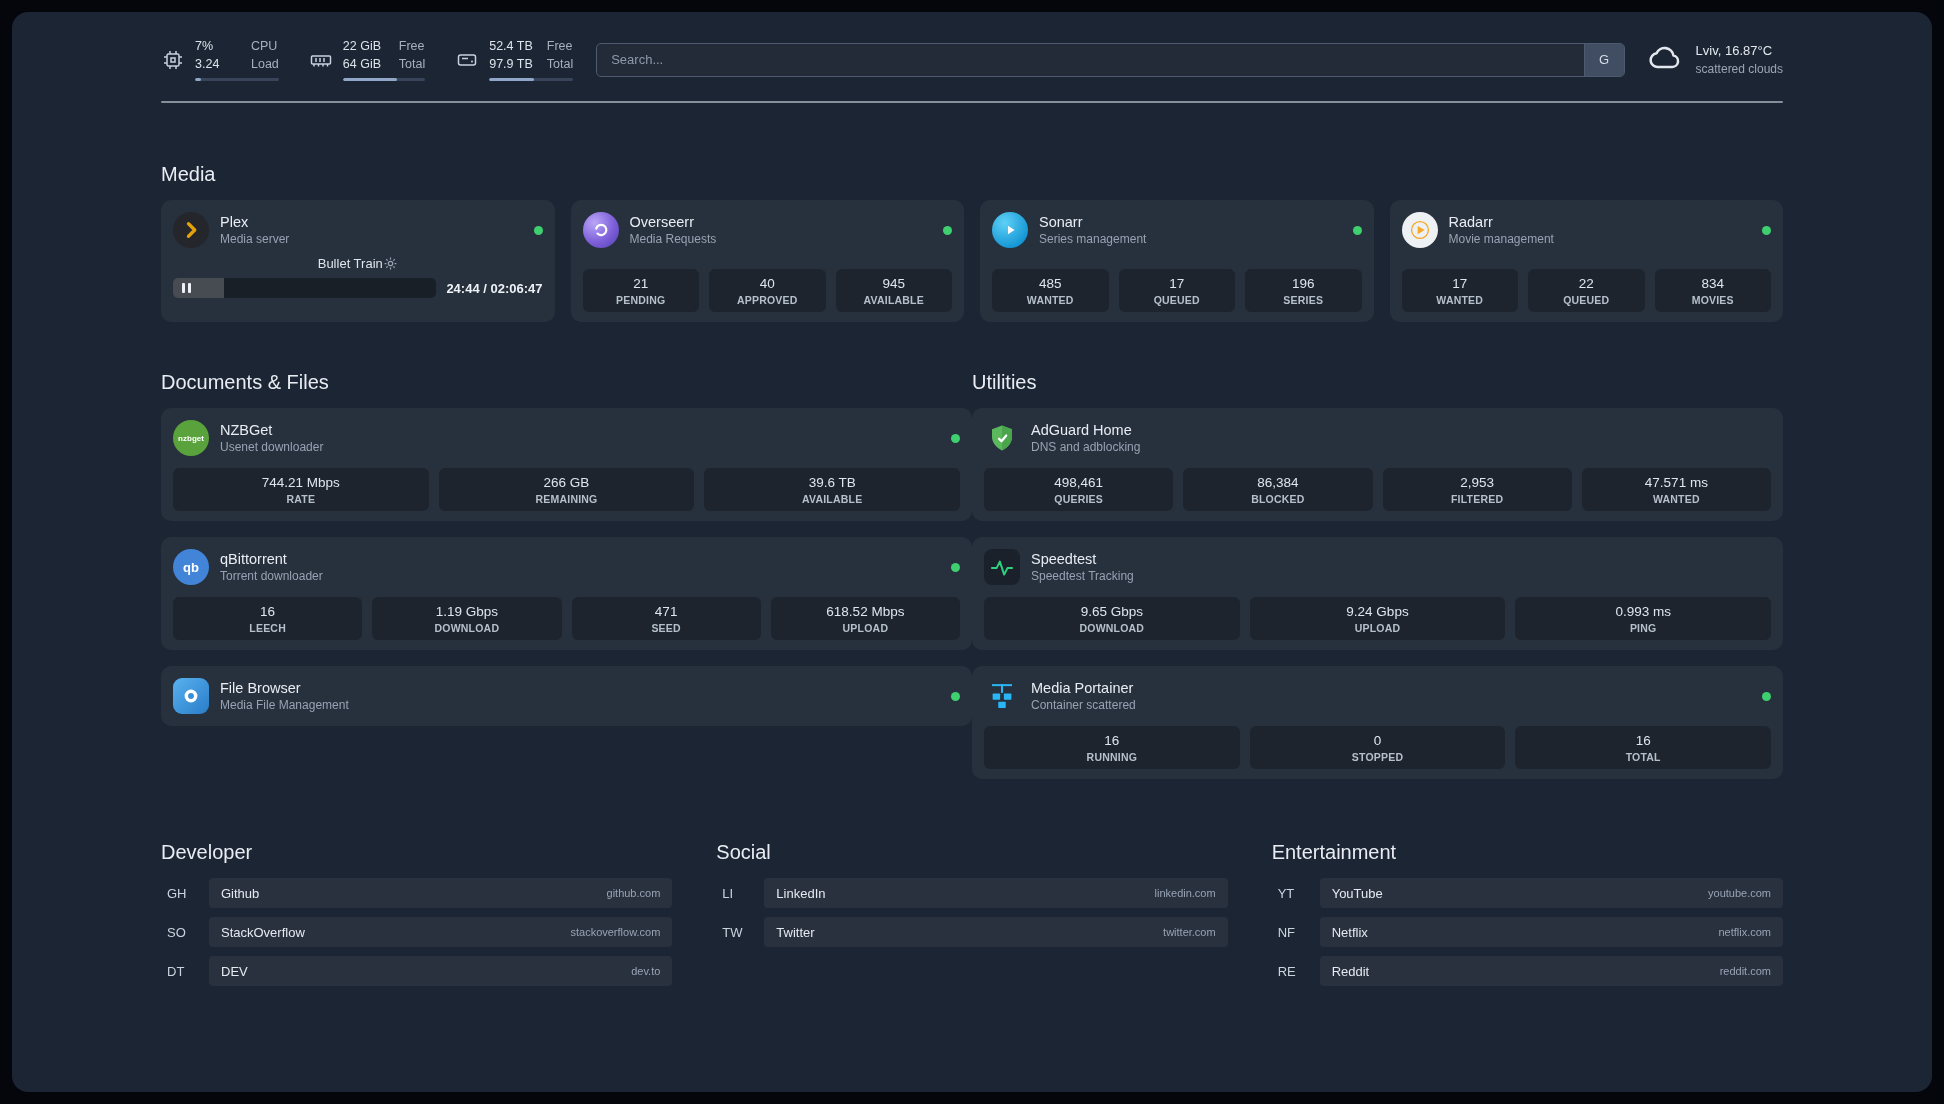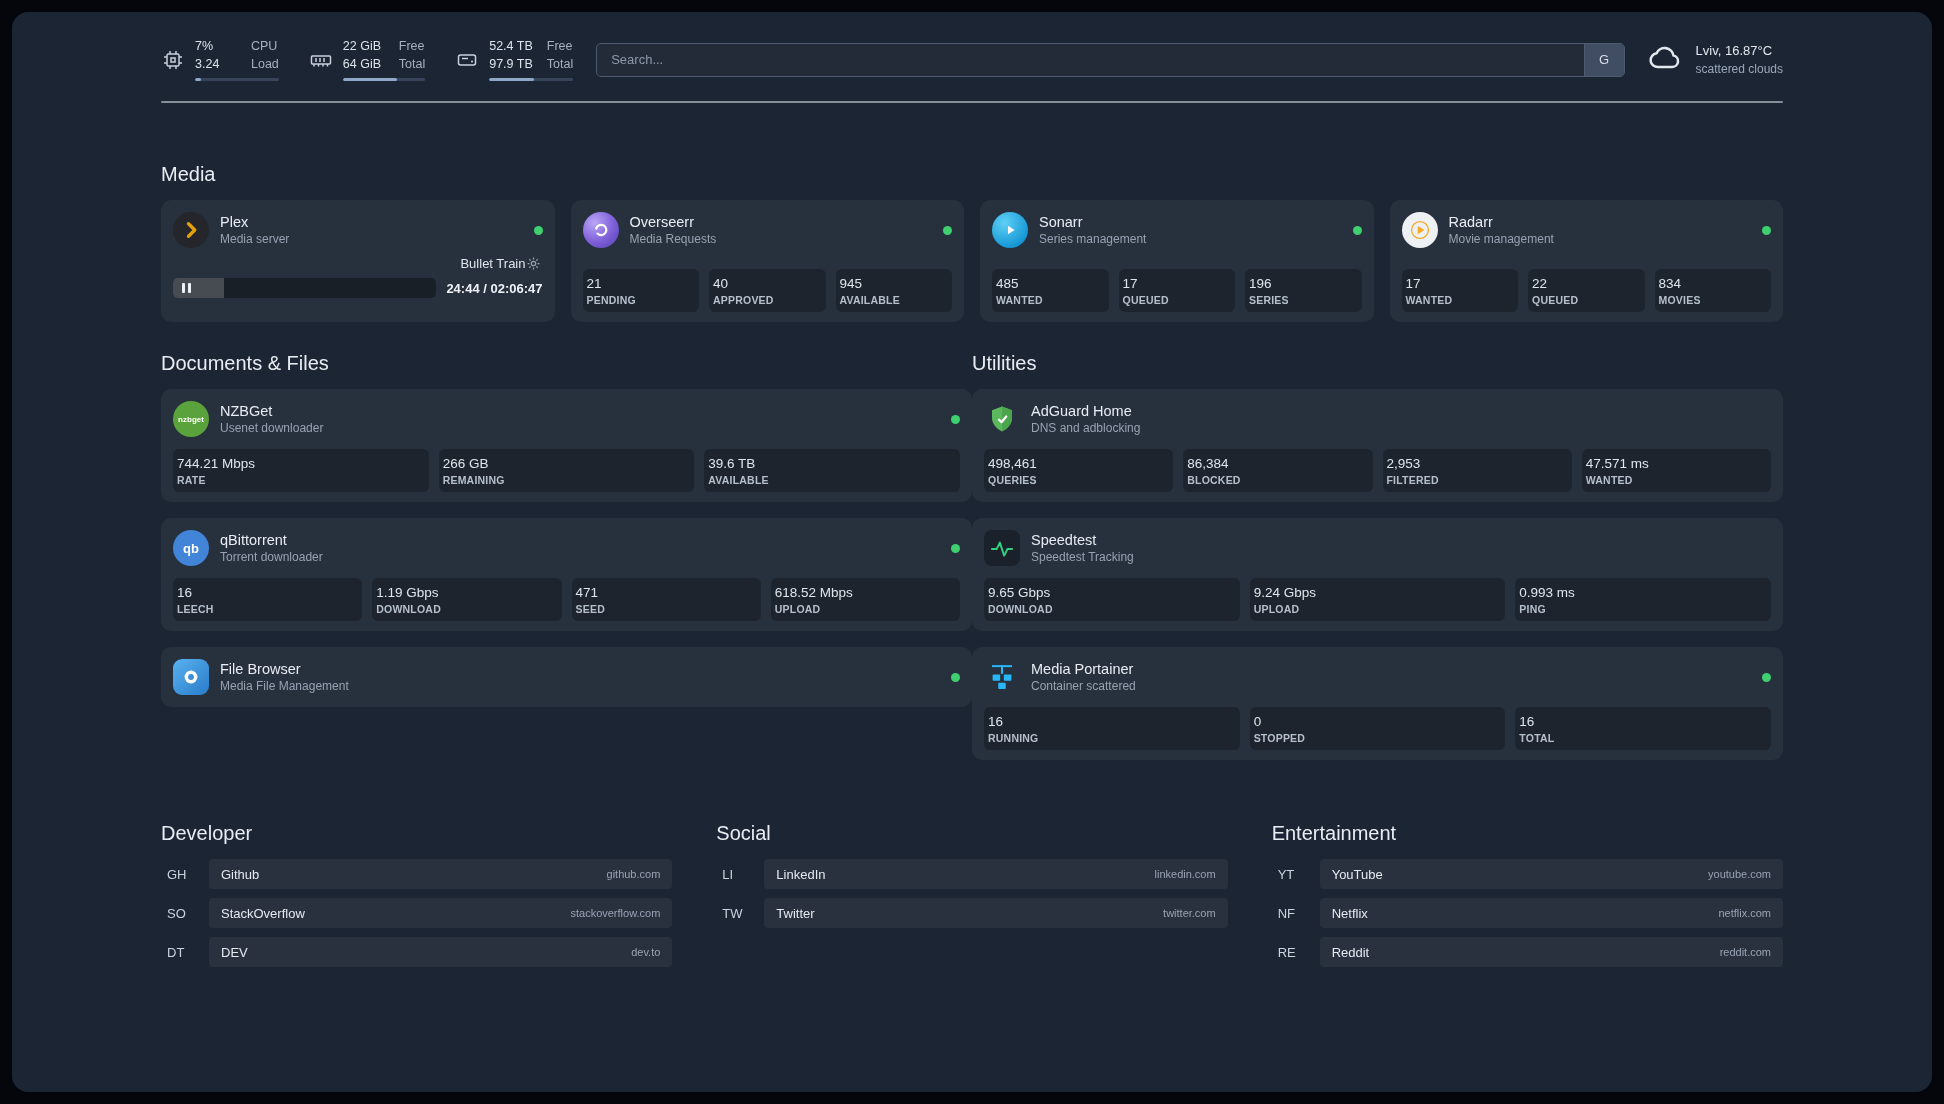--- a/index.html
+++ b/index.html
@@ -27,39 +27,39 @@
 .weather-text{font-size:13px;color:#e3e8ef;line-height:1.5}
 .weather-sub{font-size:12px;color:#9aa6b8}
 .divider{height:2px;background:rgba(222,229,238,0.55);margin-top:20px;border-radius:1px}
 
 
 .section-title{font-size:20px;font-weight:500;color:#e9edf3}
 .media-section{margin-top:60px}
 .media-grid{display:grid;grid-template-columns:repeat(4,1fr);gap:16px;margin-top:14px}
 .media-grid .card{min-height:122px}
 .media-grid .stats{margin-top:auto}
-.two-col{display:grid;grid-template-columns:1fr 1fr;margin-top:30px;align-items:start}
+.two-col{display:grid;grid-template-columns:1fr 1fr;margin-top:49px;align-items:start}
 .col-cards{display:flex;flex-direction:column;gap:16px;margin-top:14px}
 .card{background:rgba(255,255,255,0.05);border-radius:10px;padding:10px 12px;display:flex;flex-direction:column;cursor:pointer}
 .card-head{display:flex;align-items:center;gap:11px;min-height:40px}
 .app-icon{width:36px;height:36px;border-radius:50%;display:flex;align-items:center;justify-content:center;flex:none;overflow:hidden}
 .head-text{display:flex;flex-direction:column;gap:2px}
 .app-name{font-size:14.5px;color:#e9edf3;font-weight:500}
 .app-sub{font-size:12px;color:#97a2b3}
 .dot{width:9px;height:9px;border-radius:50%;background:#3ecf6e;margin-left:auto;flex:none}
 .stats{display:grid;gap:10px;margin-top:10px}
 .cols3{grid-template-columns:repeat(3,1fr)}
 .cols4{grid-template-columns:repeat(4,1fr)}
-.tile{background:rgba(0,0,0,0.25);border-radius:6px;padding:7px 4px 6px;text-align:left}
+.tile{background:rgba(0,0,0,0.25);border-radius:6px;padding:7px 4px 6px;text-align:center}
 .tile-val{font-size:13.5px;color:#dfe5ec}
 .tile-lab{font-size:10.5px;font-weight:700;color:#b6c0cd;margin-top:3px;letter-spacing:.02em}
 
 
 .player{margin-top:6px;display:flex;flex-direction:column;gap:7px}
-.player-row1{display:flex;align-items:center;justify-content:flex-end;padding:0 2px}
+.player-row1{display:flex;align-items:center;justify-content:center;padding:0 2px}
 .track{font-size:13px;color:#dfe5ec}
 .gear svg{display:block}
 .player-row2{display:flex;align-items:center;gap:10px}
 .pbar{flex:1;height:20px;background:rgba(0,0,0,0.35);border-radius:5px;position:relative;overflow:hidden}
 .pfill{position:absolute;left:0;top:0;bottom:0;background:rgba(255,255,255,0.2)}
 .pause{position:absolute;left:9px;top:50%;transform:translateY(-50%);display:flex;gap:3px}
 .pause span{width:3px;height:10px;background:#eef2f6;border-radius:1px}
 .ptime{font-size:13px;font-weight:600;color:#eef2f6;white-space:nowrap}
 
 

